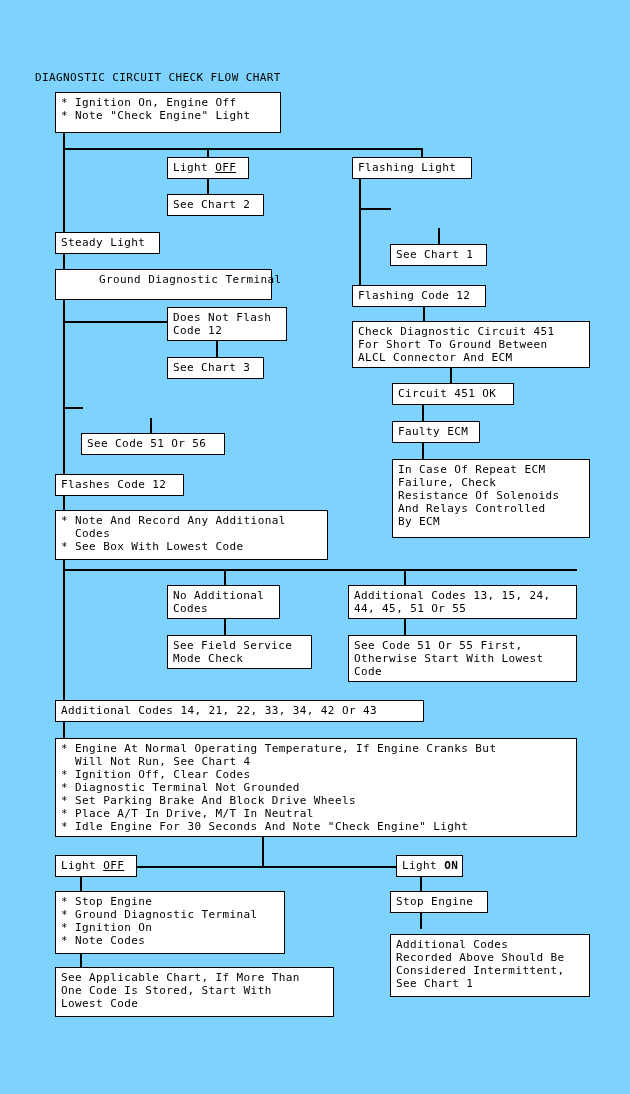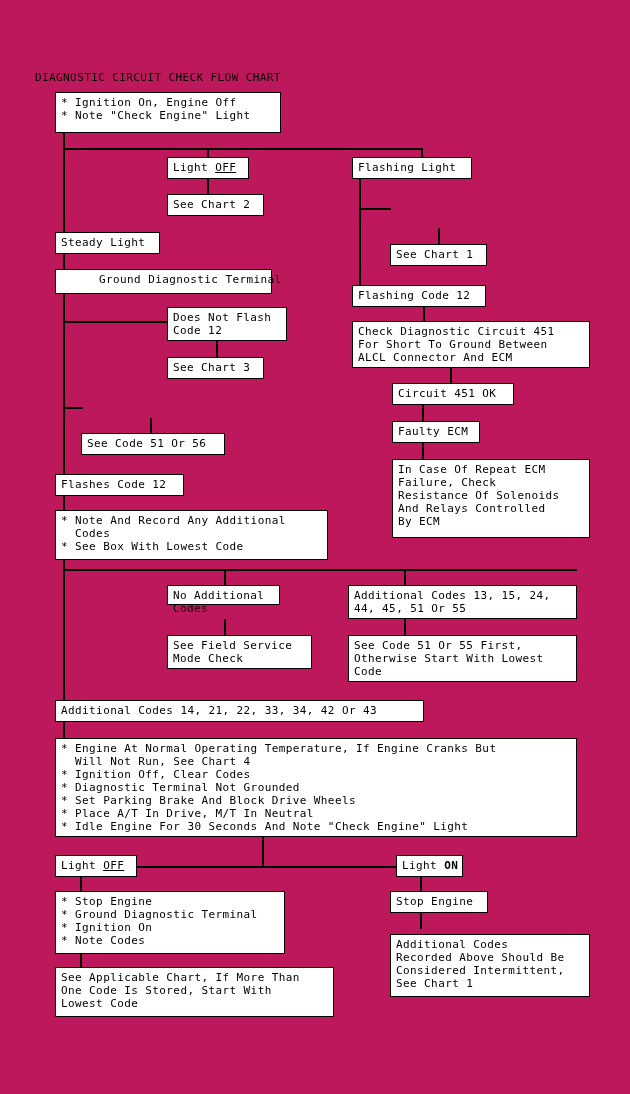--- a/index.html
+++ b/index.html
@@ -5,21 +5,21 @@
 <style>
   html, body {
     margin: 0;
     padding: 0;
     background: #ffffff;
   }
   #chart-root {
     position: relative;
     width: 630px;
     height: 1094px;
-    background: #be185d;
+    background: #7dd3fc;
     font-family: "DejaVu Sans Mono", "Liberation Mono", monospace;
     overflow: hidden;
   }
   .title {
     position: absolute;
     font-family: "DejaVu Sans Mono", "Liberation Mono", monospace;
     font-size: 11px;
     color: #000000;
     white-space: pre;
     letter-spacing: 0.4px;
@@ -95,21 +95,21 @@
 Failure, Check
 Resistance Of Solenoids
 And Relays Controlled
 By ECM</div>
 
   <div class="line v" style="left:63px; top:148px; height:85px;"></div>
 
   <div class="node" style="left:55px; top:232px; width:105px; height:22px;">Steady Light</div>
 
   <div class="line v" style="left:63px; top:254px; height:16px;"></div>
-  <div class="node" style="left:55px; top:269px; width:217px; height:25px;padding-left:43px;">Ground Diagnostic Terminal</div>
+  <div class="node" style="left:55px; top:269px; width:217px; height:31px;padding-left:43px;">Ground Diagnostic Terminal</div>
 
   <div class="line v" style="left:63px; top:291px; height:184px;"></div>
 
   <div class="line h" style="left:63px; top:321px; width:105px;"></div>
   <div class="node" style="left:167px; top:307px; width:120px; height:34px;">Does Not Flash
 Code 12</div>
 
   <div class="line v" style="left:216px; top:341px; height:17px;"></div>
   <div class="node" style="left:167px; top:357px; width:97px; height:22px;">See Chart 3</div>
 
@@ -124,21 +124,21 @@
   <div class="node" style="left:55px; top:510px; width:273px; height:50px;">* Note And Record Any Additional
   Codes
 * See Box With Lowest Code</div>
 
   <div class="line v" style="left:63px; top:560px; height:10px;"></div>
   <div class="line h" style="left:63px; top:569px; width:514px;"></div>
   <div class="line v" style="left:224px; top:569px; height:17px;"></div>
   <div class="line v" style="left:404px; top:569px; height:17px;"></div>
   <div class="line v" style="left:63px; top:569px; height:138px;"></div>
 
-  <div class="node" style="left:167px; top:585px; width:113px; height:20px;">No Additional
+  <div class="node" style="left:167px; top:585px; width:113px; height:34px;">No Additional
 Codes</div>
   <div class="line v" style="left:224px; top:619px; height:17px;"></div>
   <div class="node" style="left:167px; top:635px; width:145px; height:34px;">See Field Service
 Mode Check</div>
 
   <div class="node" style="left:348px; top:585px; width:229px; height:34px;">Additional Codes 13, 15, 24,
 44, 45, 51 Or 55</div>
   <div class="line v" style="left:404px; top:619px; height:17px;"></div>
   <div class="node" style="left:348px; top:635px; width:229px; height:47px;">See Code 51 Or 55 First,
 Otherwise Start With Lowest

